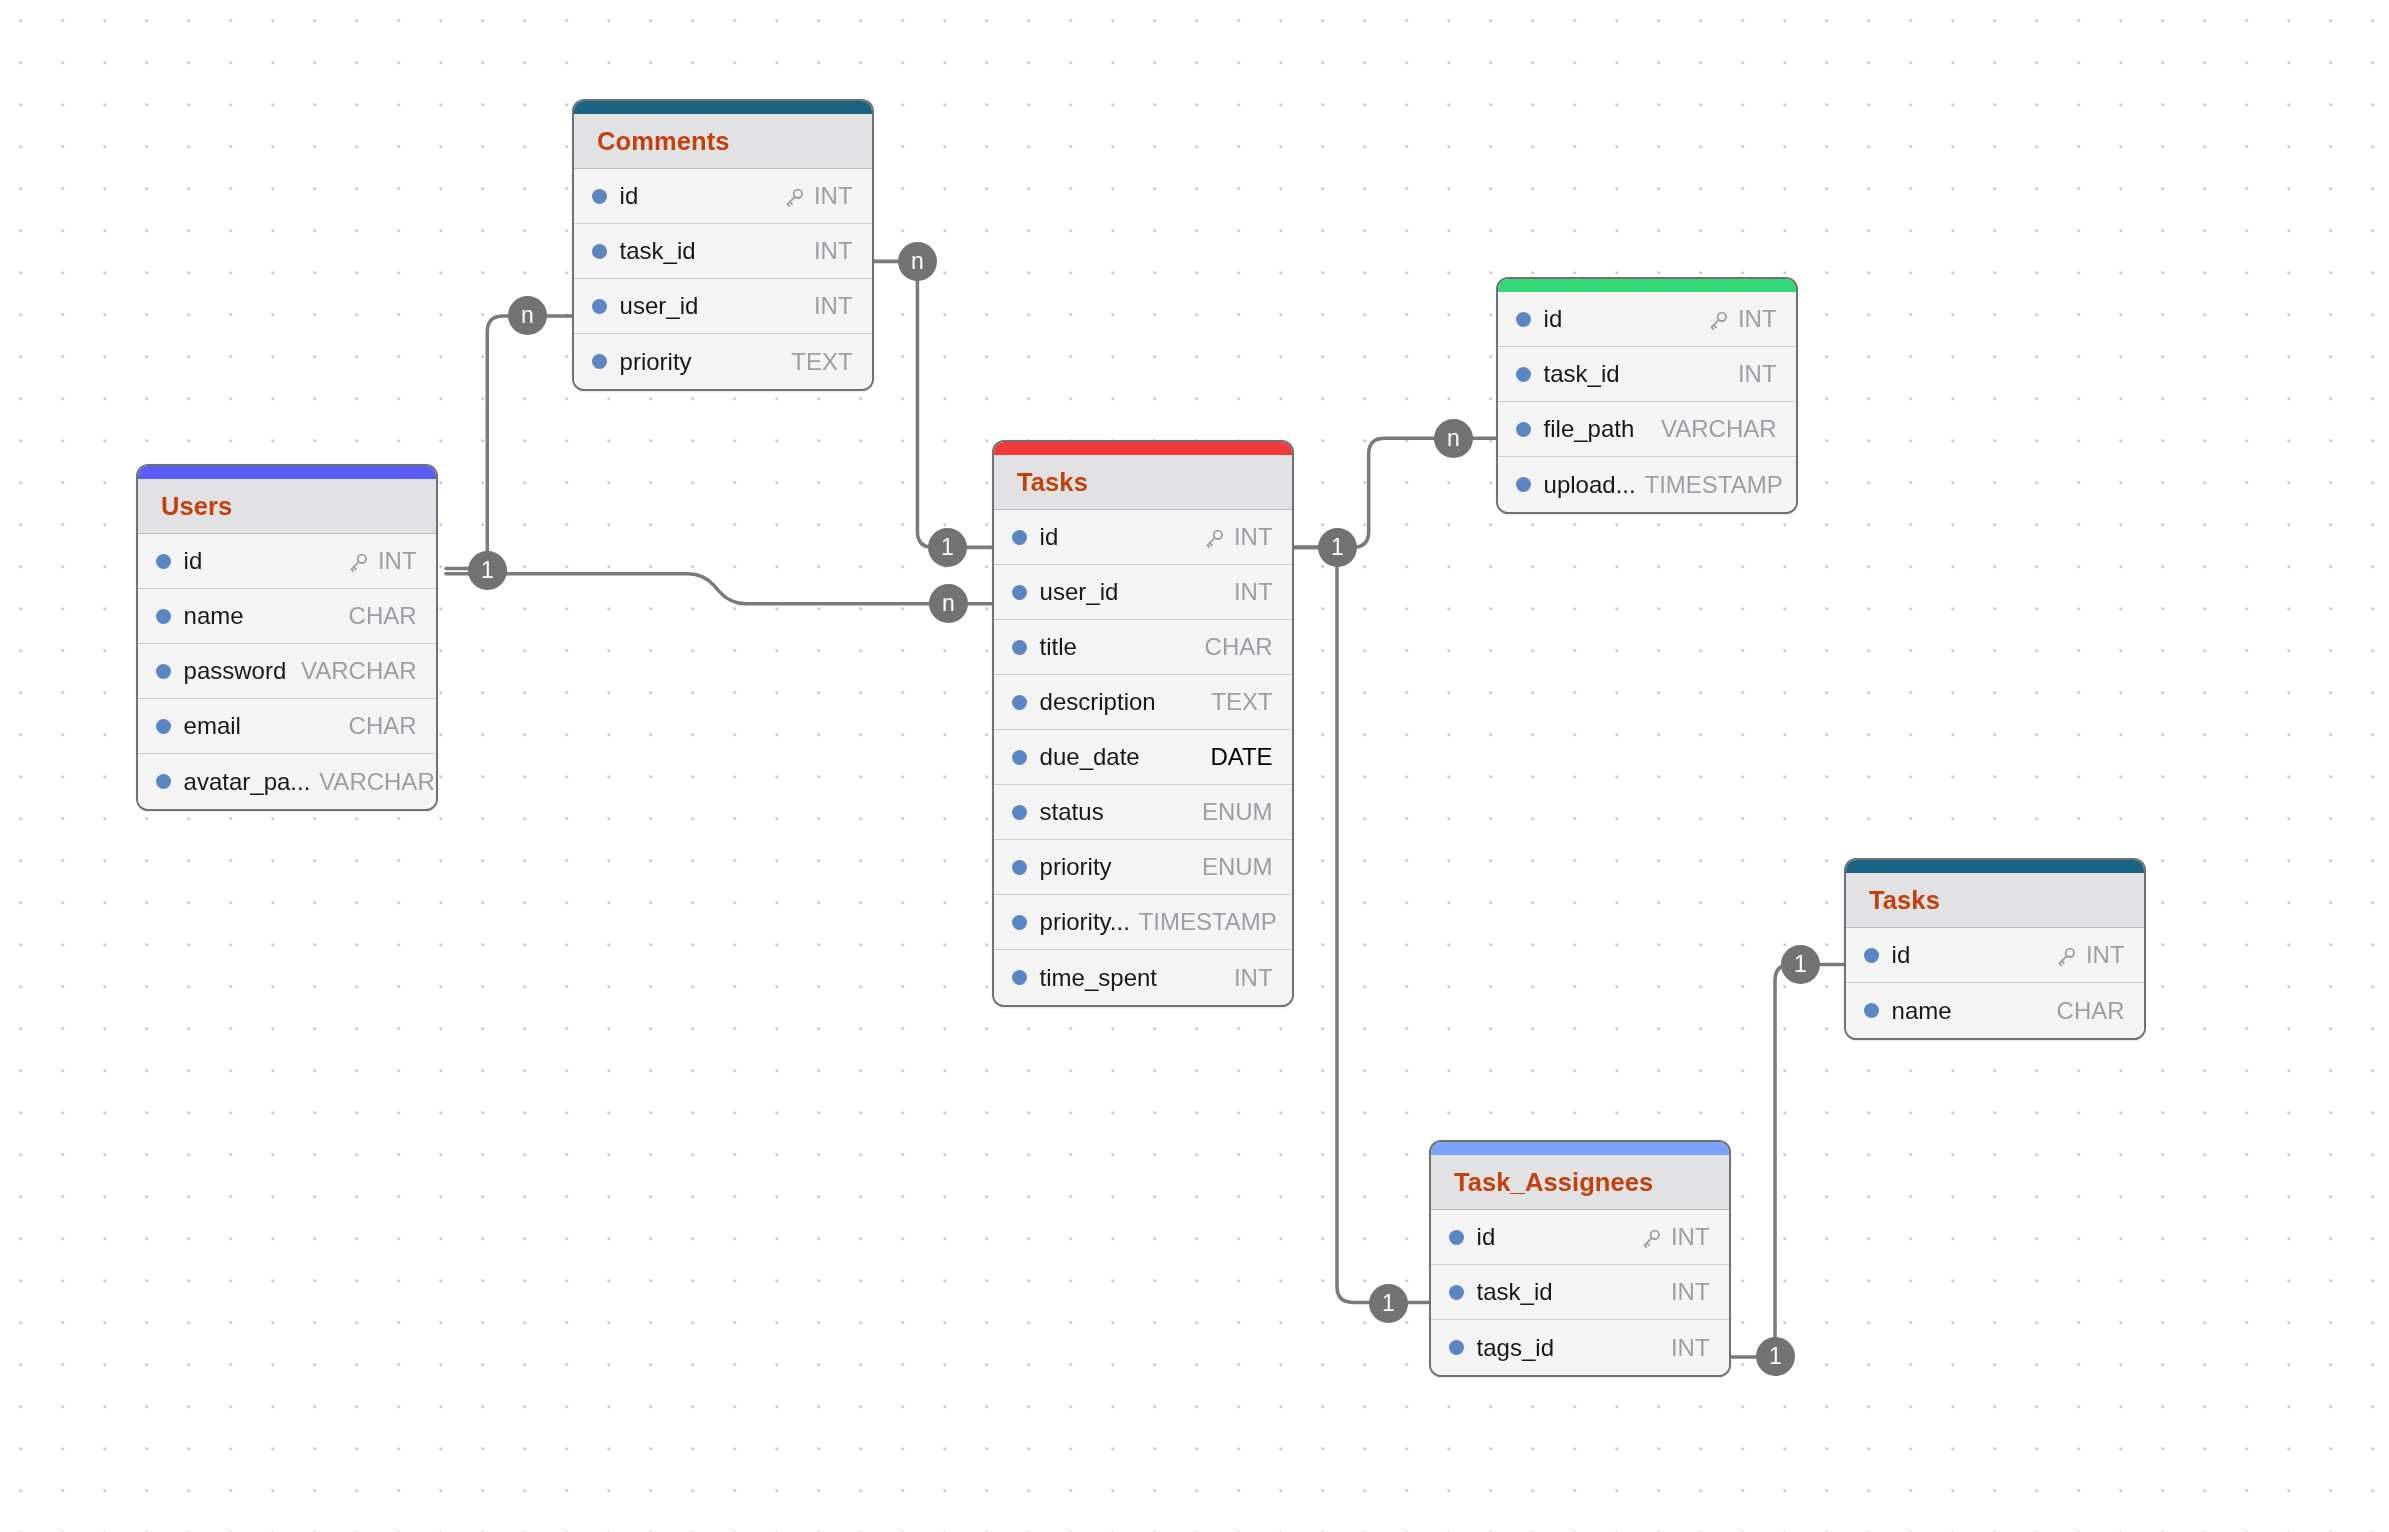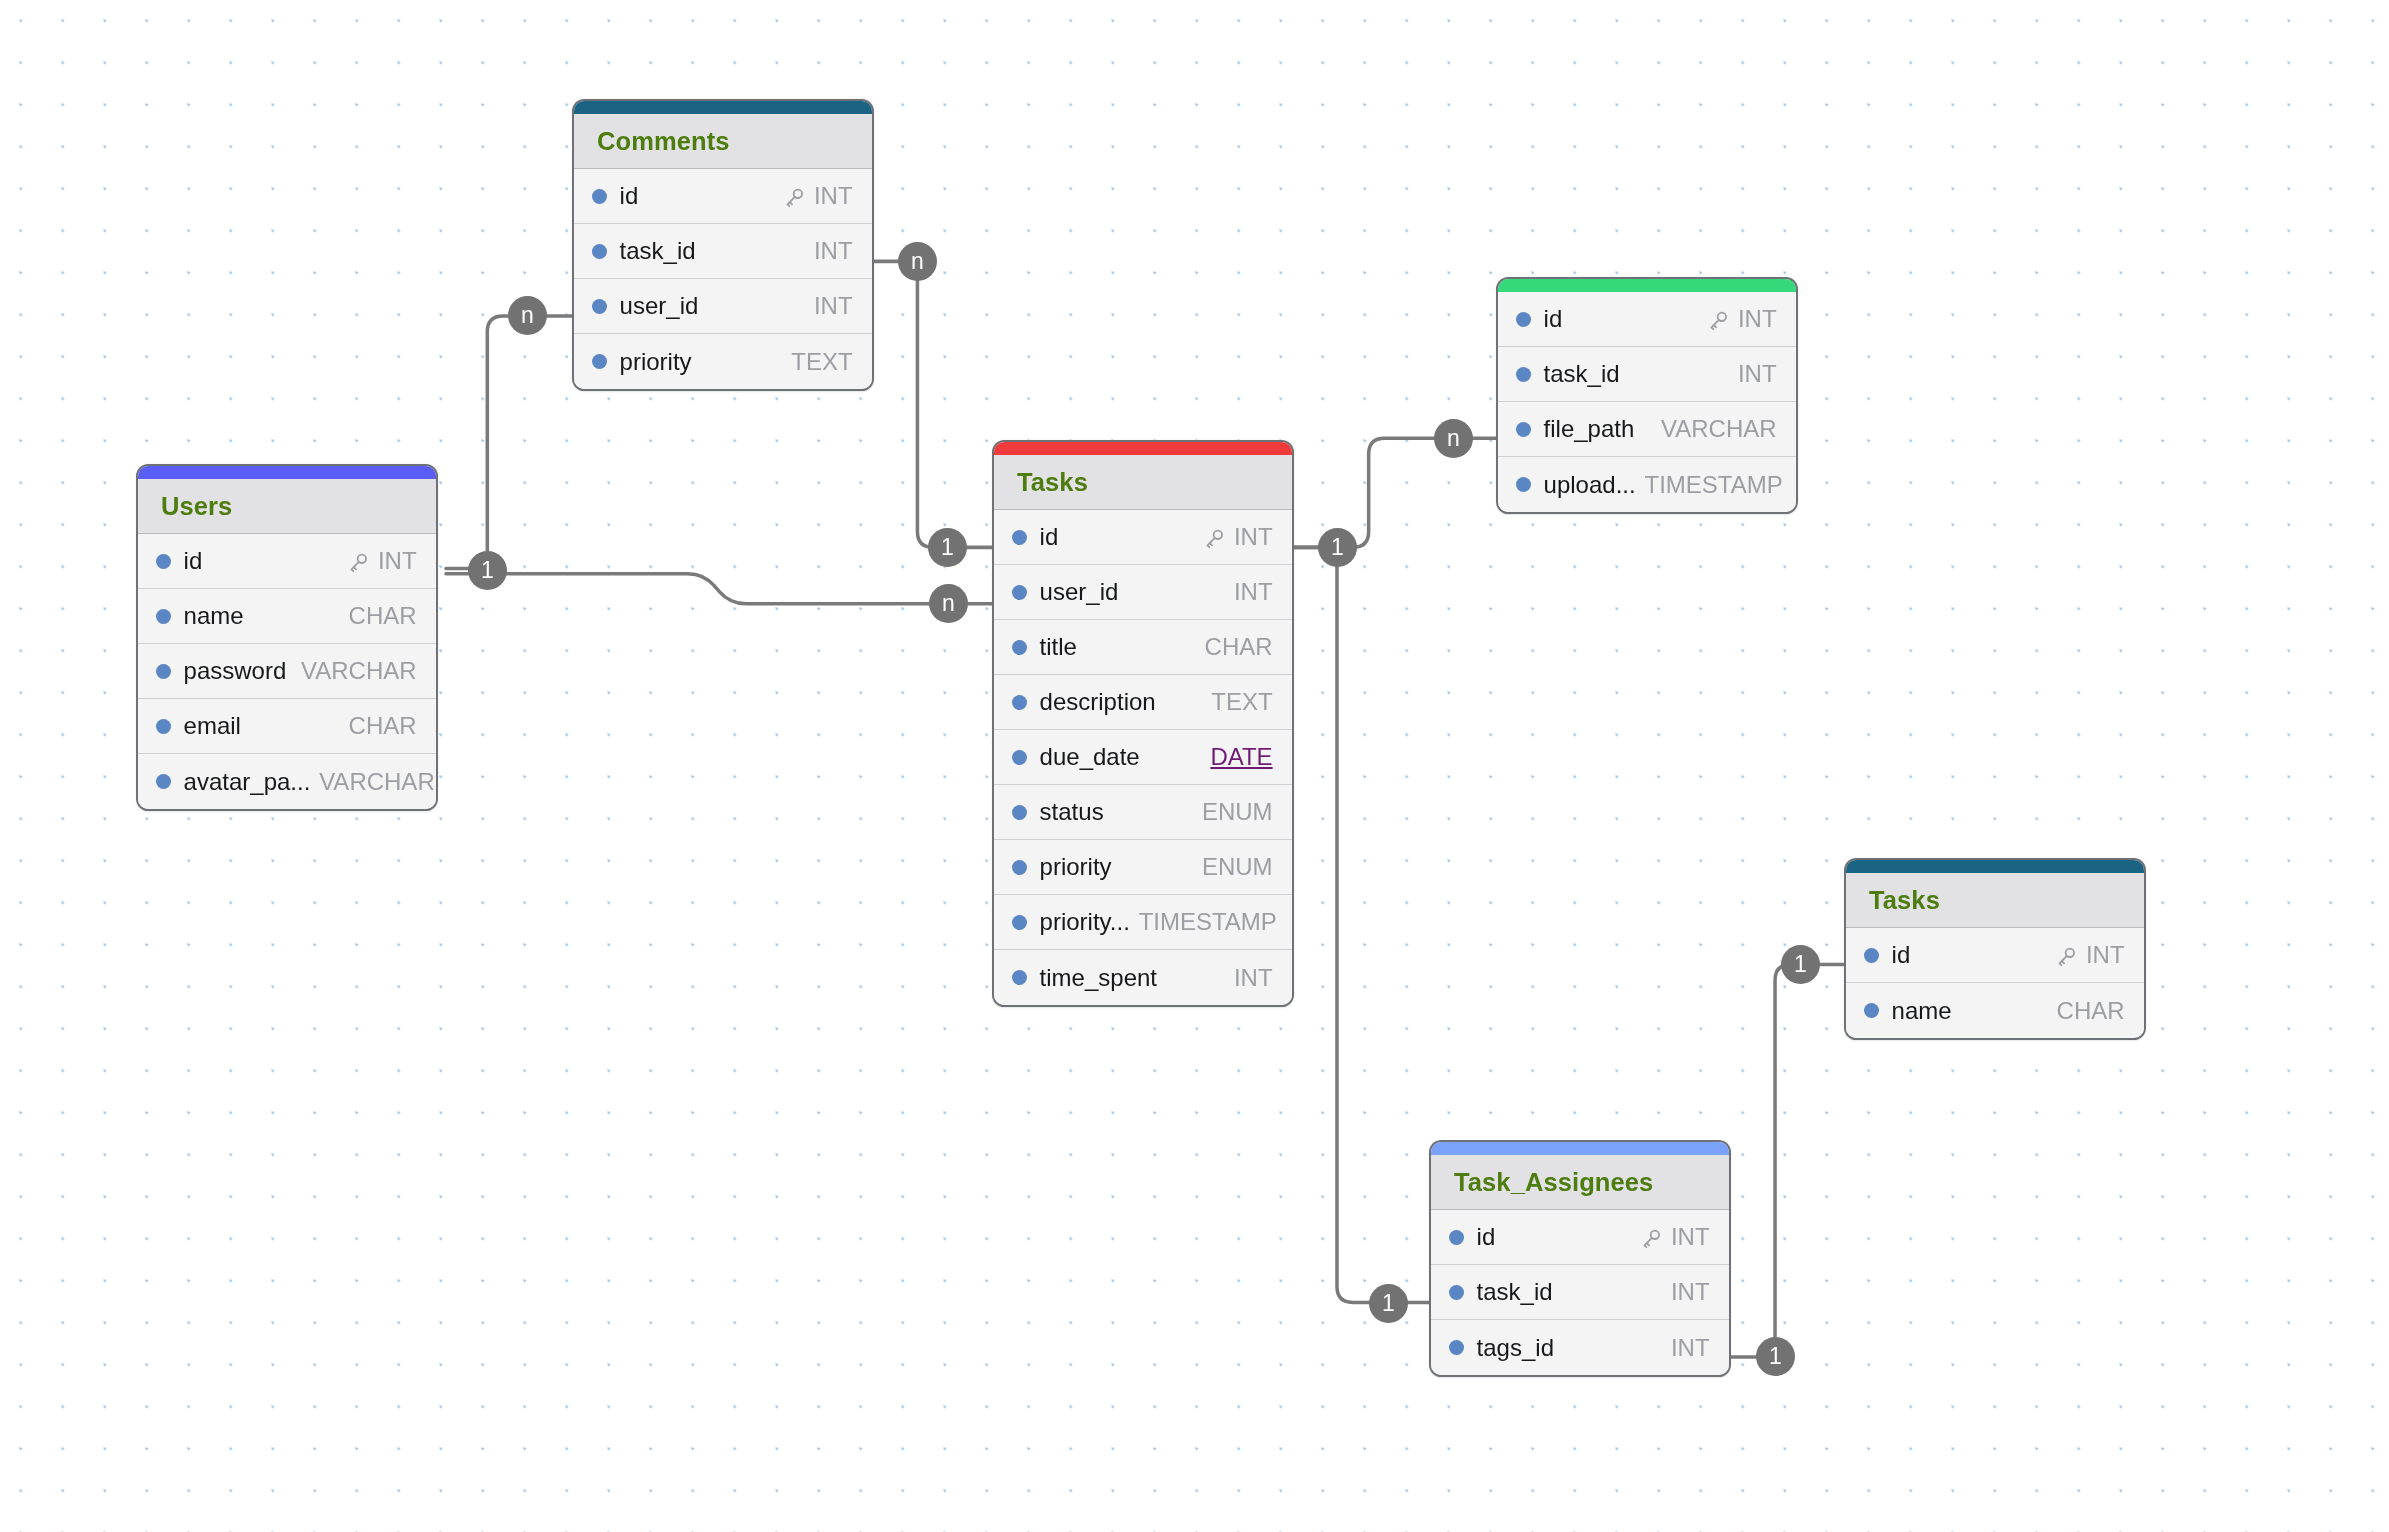--- a/index.html
+++ b/index.html
@@ -44,21 +44,21 @@
   }
   .node-title {
     height: 55px;
     background: #e2e2e4;
     display: flex;
     align-items: center;
     padding: 0 0 0 23px;
     box-sizing: border-box;
     font-size: 25.5px;
     font-weight: bold;
-    color: #4d7c0f;
+    color: #c2410c;
     letter-spacing: 0.1px;
     border-bottom: 1.8px solid #b9babd;
   }
   .field-row {
     height: 55px;
     display: flex;
     align-items: center;
     padding: 0 19.4px 0 17.6px;
     box-sizing: border-box;
     background: #f4f4f5;
@@ -231,21 +231,21 @@
         <div class="field-row">
           <span class="field-dot" style="background: rgb(90, 134, 196);"></span>
           <span class="field-name">description</span>
           <span class="field-spacer"></span>
           <span class="field-type" style="color: rgb(156, 158, 163);">TEXT</span>
         </div>
         <div class="field-row">
           <span class="field-dot" style="background: rgb(90, 134, 196);"></span>
           <span class="field-name">due_date</span>
           <span class="field-spacer"></span>
-          <span class="field-type" style="color: #701a75; text-decoration: underline;">DATE</span>
+          <span class="field-type" style="color: #000000;">DATE</span>
         </div>
         <div class="field-row">
           <span class="field-dot" style="background: rgb(90, 134, 196);"></span>
           <span class="field-name">status</span>
           <span class="field-spacer"></span>
           <span class="field-type" style="color: rgb(156, 158, 163);">ENUM</span>
         </div>
         <div class="field-row">
           <span class="field-dot" style="background: rgb(90, 134, 196);"></span>
           <span class="field-name">priority</span>

